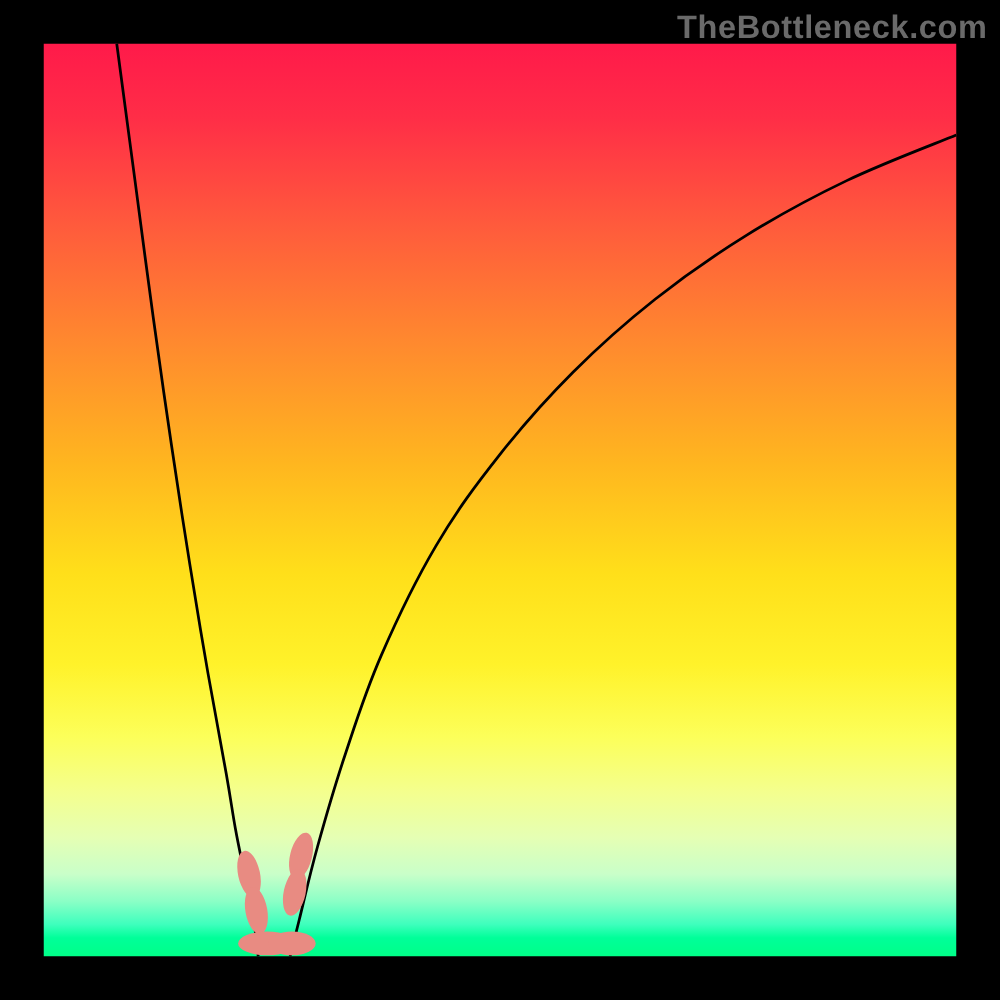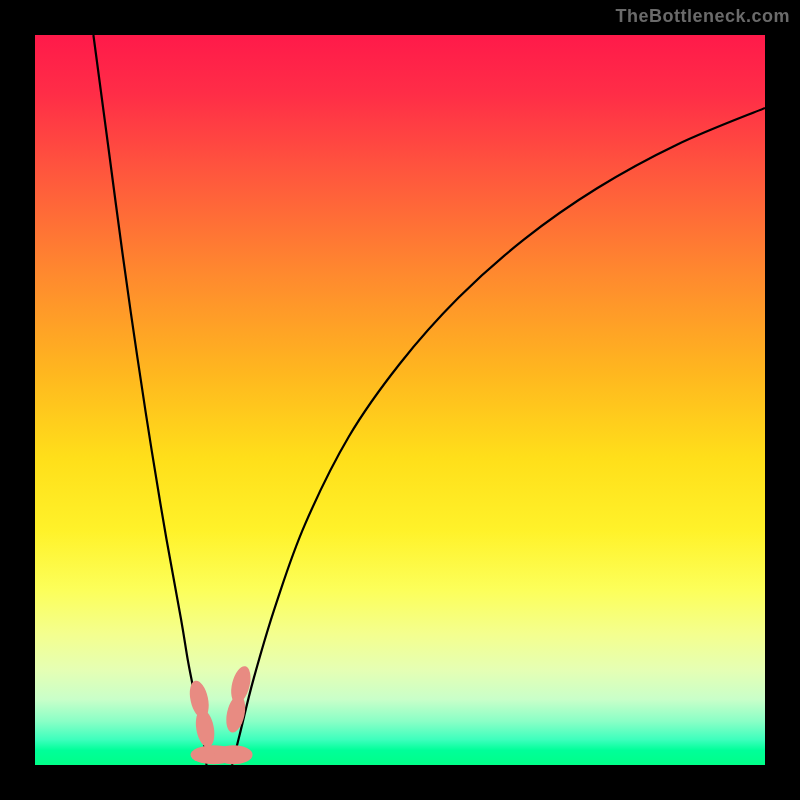--- a/index.html
+++ b/index.html
@@ -31,21 +31,21 @@
       #c9ffc9 91%,
       #8affc6 94%,
       #3effbd 96.5%,
       #00ff99 98%,
       #00ff88 100%);
   }
   .watermark {
     position: absolute;
     top: 6px;
     right: 10px;
-    font-size: 18px;
+    font-size: 26px;
     font-weight: 600;
     color: #6a6a6a;
     letter-spacing: 0.5px;
   }
   svg.curves {
     position: absolute;
     left: 0;
     top: 0;
     width: 730px;
     height: 730px;

